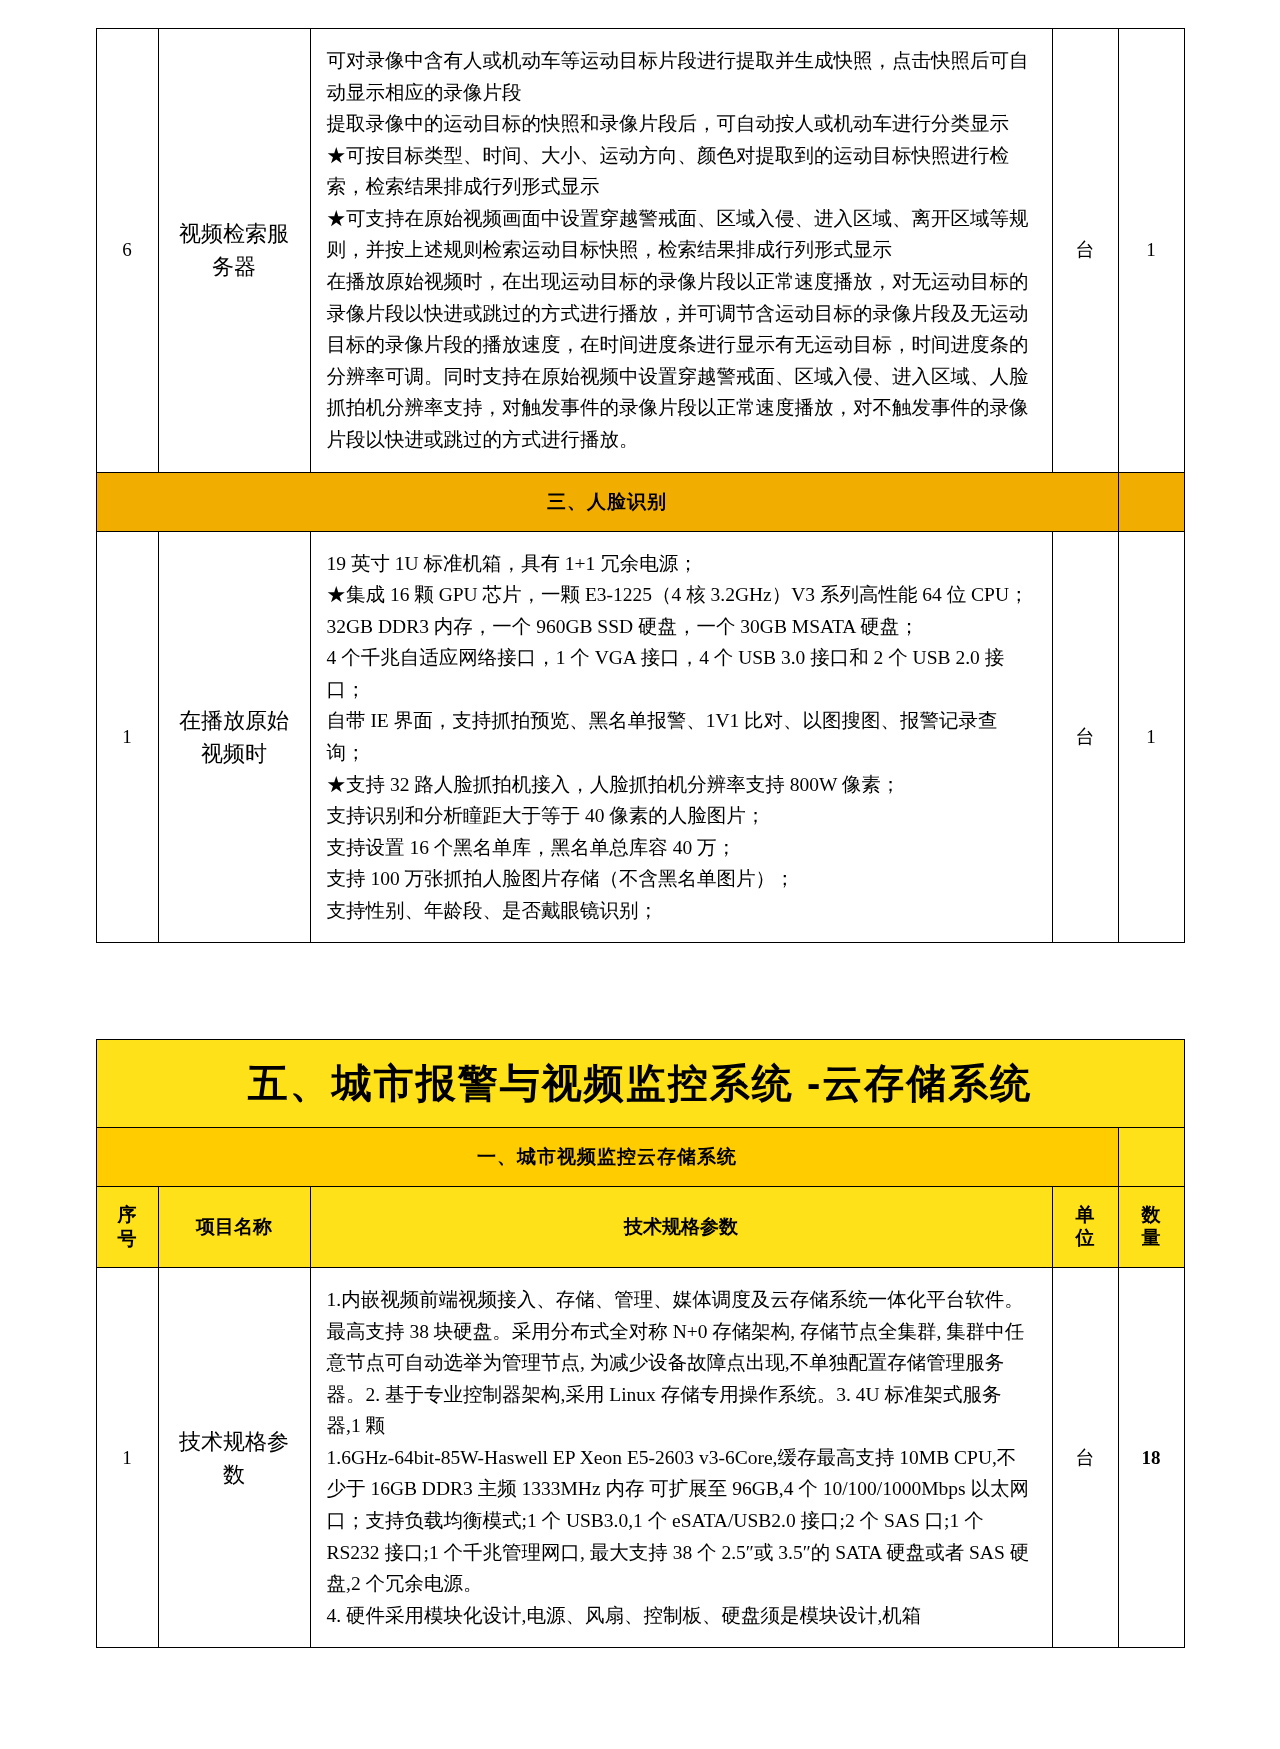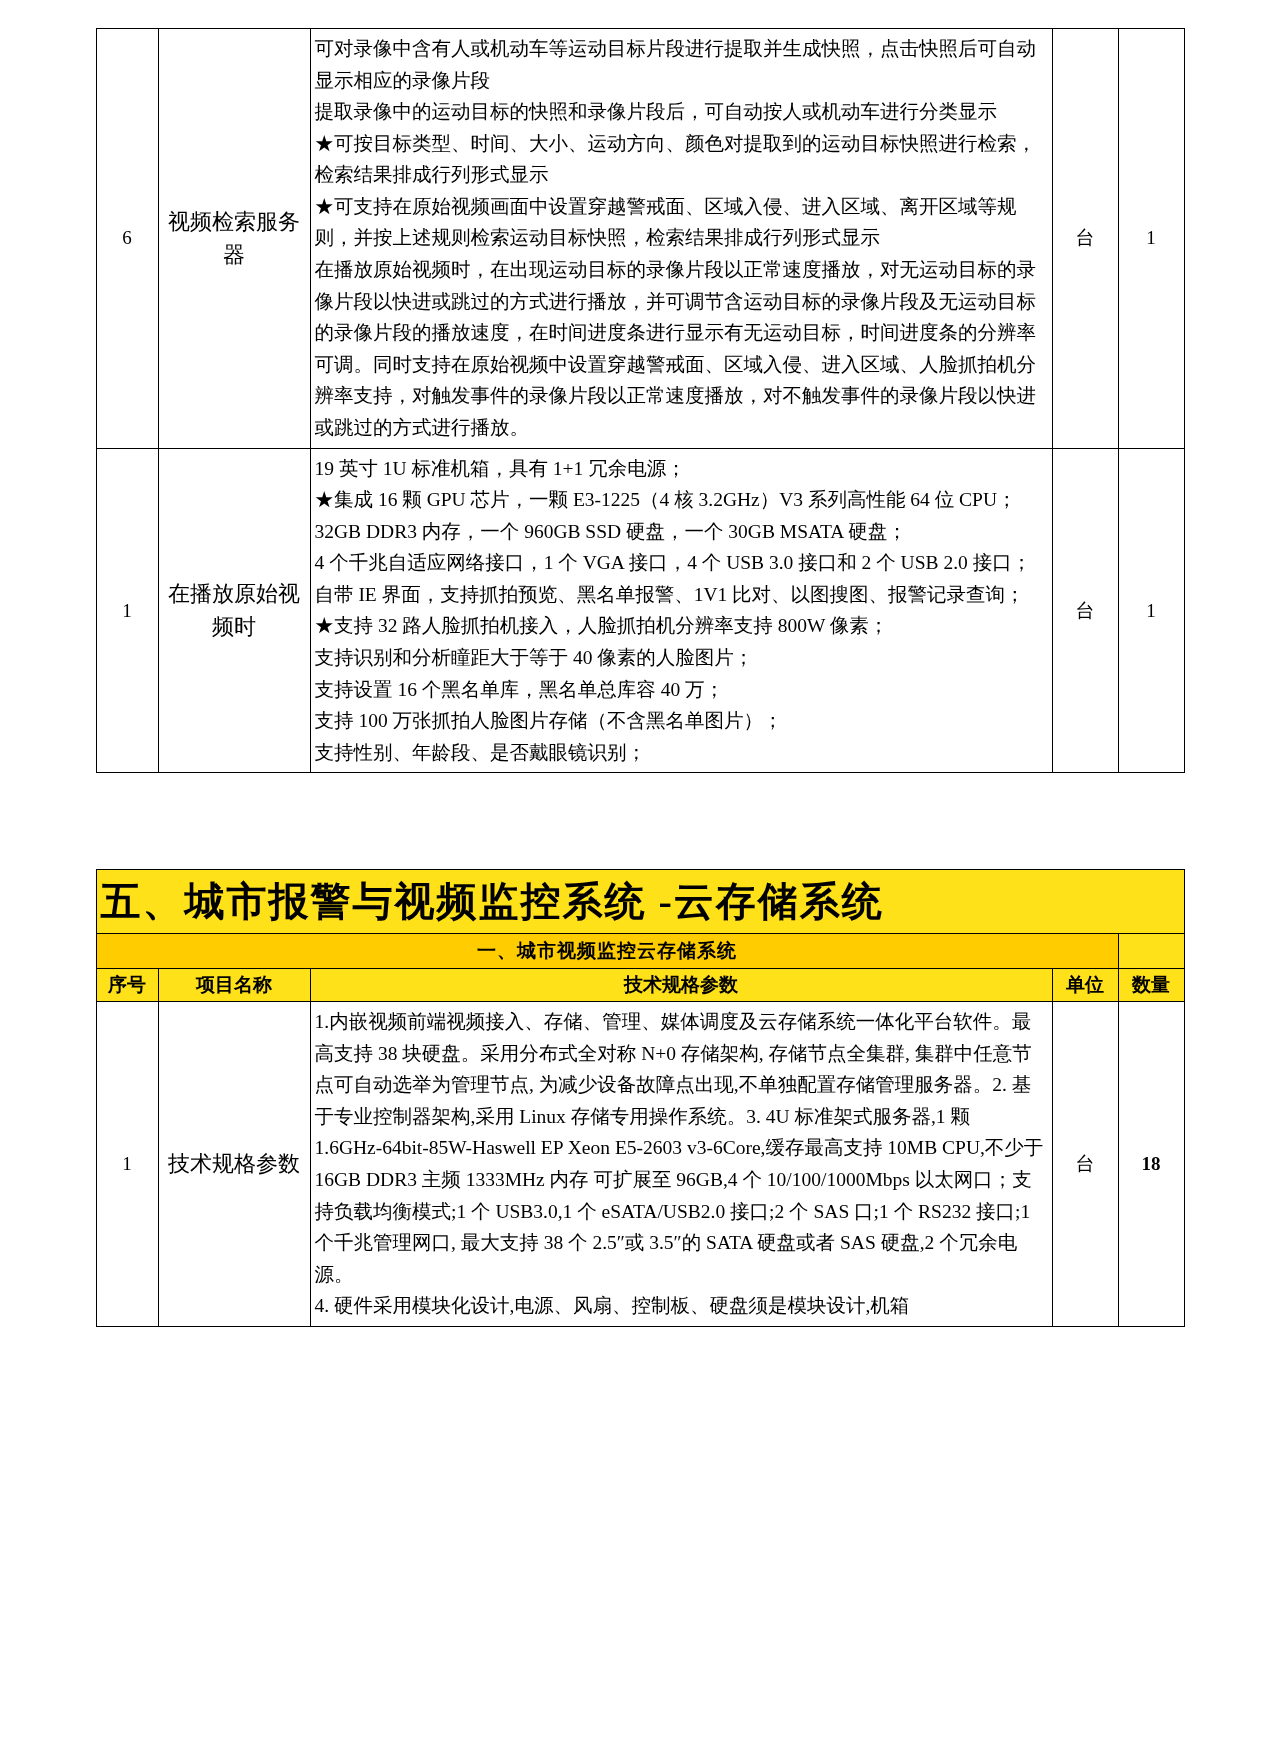--- a/index.html
+++ b/index.html
@@ -23,21 +23,21 @@
   
   table.spec {
     border-collapse: collapse;
     table-layout: fixed;
     margin: 0 auto;
     background: #fff;
   }
   table.spec td, table.spec th {
     border: 1px solid #000;
     vertical-align: middle;
-    padding: 4px;
+    padding: 16px;
   }
 
   
   col.c-no     { width: 62px; }
   col.c-name   { width: 152px; }
   col.c-spec   { width: 742px; }
   col.c-unit   { width: 66px; }
   col.c-qty    { width: 66px; }
 
   .cell-center {
@@ -81,22 +81,22 @@
     padding: 5px 0;
     font-family: "Liberation Sans", sans-serif;
   }
   .band-empty {
     background: #ffe11a;
   }
 
   
   .doc-title {
     background: #ffe11a;
-    text-align: left;
-    font-family: Liberation Serif, serif;
+    text-align: center;
+    font-family: Liberation Sans, sans-serif;
     font-weight: bold;
     font-size: 40px;
     letter-spacing: 2px;
     padding: 12px 0 14px;
     white-space: nowrap;
   }
   .hdr {
     background: #ffe11a;
     text-align: center;
     font-family: "Liberation Sans", sans-serif;
@@ -141,20 +141,24 @@
           <td class="cell-name">视频检索服务器</td>
           <td class="cell-spec">
             <p>可对录像中含有人或机动车等运动目标片段进行提取并生成快照，点击快照后可自动显示相应的录像片段</p>
             <p>提取录像中的运动目标的快照和录像片段后，可自动按人或机动车进行分类显示</p>
             <p>★可按目标类型、时间、大小、运动方向、颜色对提取到的运动目标快照进行检索，检索结果排成行列形式显示</p>
             <p>★可支持在原始视频画面中设置穿越警戒面、区域入侵、进入区域、离开区域等规则，并按上述规则检索运动目标快照，检索结果排成行列形式显示</p>
             <p>在播放原始视频时，在出现运动目标的录像片段以正常速度播放，对无运动目标的录像片段以快进或跳过的方式进行播放，并可调节含运动目标的录像片段及无运动目标的录像片段的播放速度，在时间进度条进行显示有无运动目标，时间进度条的分辨率可调。同时支持在原始视频中设置穿越警戒面、区域入侵、进入区域、人脸抓拍机分辨率支持，对触发事件的录像片段以正常速度播放，对不触发事件的录像片段以快进或跳过的方式进行播放。</p>
           </td>
           <td class="cell-center">台</td>
           <td class="cell-center">1</td>
+        </tr>
+        <tr>
+          <td class="band" colspan="4">三、人脸识别</td>
+          <td class="band"></td>
         </tr>
         <tr>
           <td class="cell-center">1</td>
           <td class="cell-name">在播放原始视频时</td>
           <td class="cell-spec">
             <p>19 英寸 1U 标准机箱，具有 1+1 冗余电源；</p>
             <p>★集成 16 颗 GPU 芯片，一颗 E3-1225（4 核 3.2GHz）V3 系列高性能 64 位 CPU；</p>
             <p>32GB DDR3 内存，一个 960GB SSD 硬盘，一个 30GB MSATA 硬盘；</p>
             <p>4 个千兆自适应网络接口，1 个 VGA 接口，4 个 USB 3.0 接口和 2 个 USB 2.0 接口；</p>
             <p>自带 IE 界面，支持抓拍预览、黑名单报警、1V1 比对、以图搜图、报警记录查询；</p>

